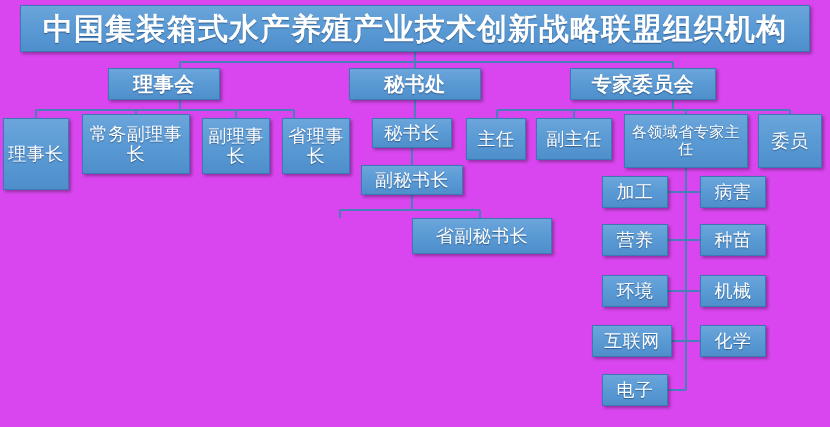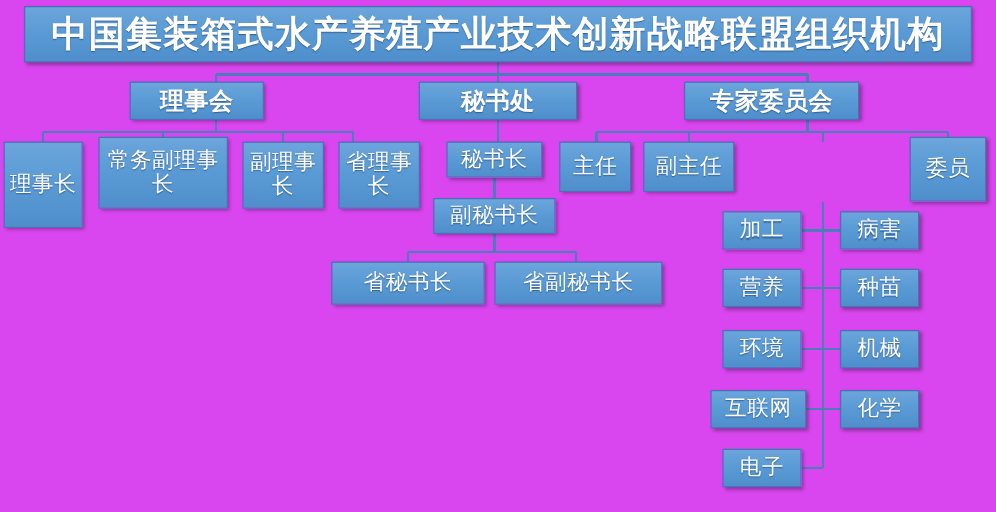--- a/index.html
+++ b/index.html
@@ -155,36 +155,36 @@
   </div>
 
   <div class="node role" style="left:372px; top:118px; width:80px; height:30px;">
     <span>秘书长</span>
   </div>
 
   <div class="node role" style="left:361px; top:165px; width:102px; height:30px;">
     <span>副秘书长</span>
   </div>
 
-  <div class="node role" style="left:276px; top:218px; width:128px; height:36px;">
-    <span>省秘书长</span>
-  </div>
 
   <div class="node role" style="left:412px; top:218px; width:140px; height:36px;">
     <span>省副秘书长</span>
   </div>
 
   <div class="node role" style="left:466px; top:118px; width:60px; height:42px;">
     <span>主任</span>
   </div>
 
   <div class="node role" style="left:536px; top:118px; width:76px; height:42px;">
     <span>副主任</span>
   </div>
 
+  <div class="node role small" style="left:624px; top:114px; width:124px; height:54px;">
+    <span>各领域省专家主任</span>
+  </div>
 
   <div class="node role" style="left:758px; top:114px; width:64px; height:54px;">
     <span>委员</span>
   </div>
 
   <div class="node domain" style="left:602px; top:176px; width:66px; height:32px;">
     <span>加工</span>
   </div>
 
   <div class="node domain" style="left:602px; top:224px; width:66px; height:32px;">

